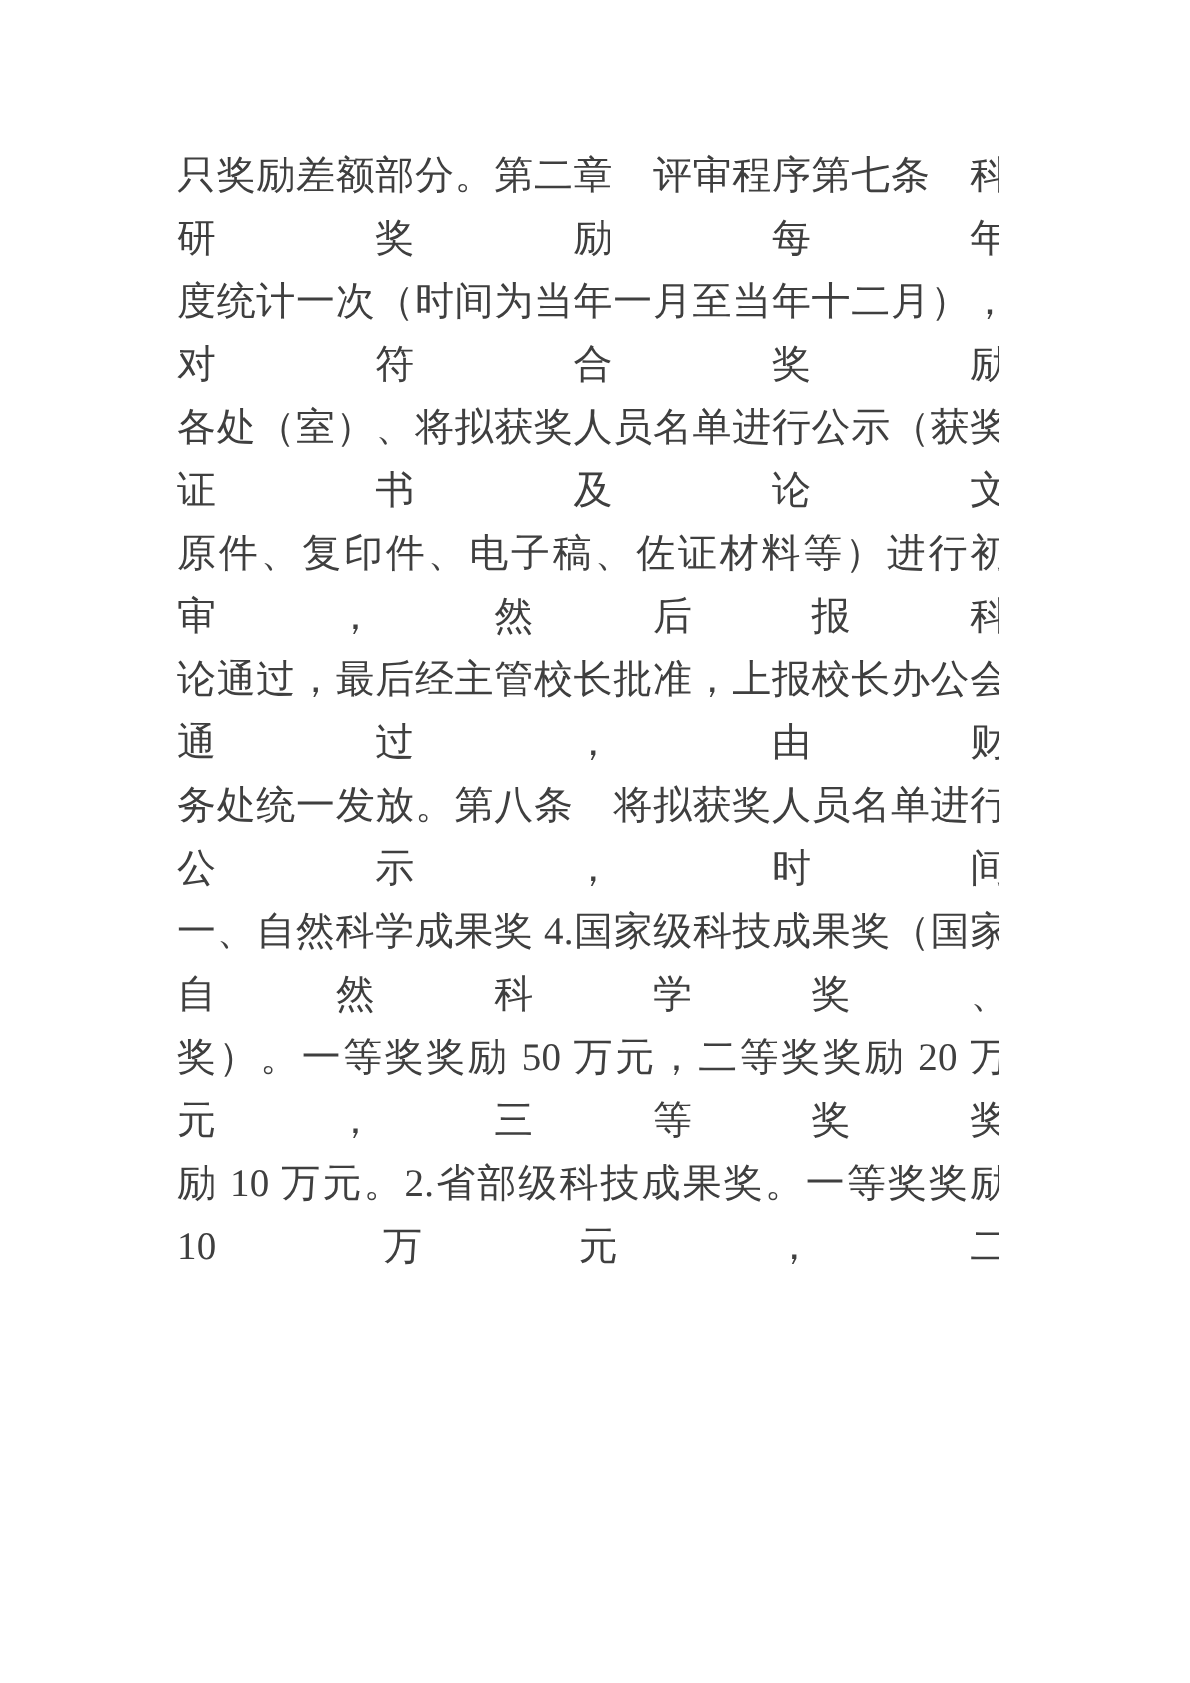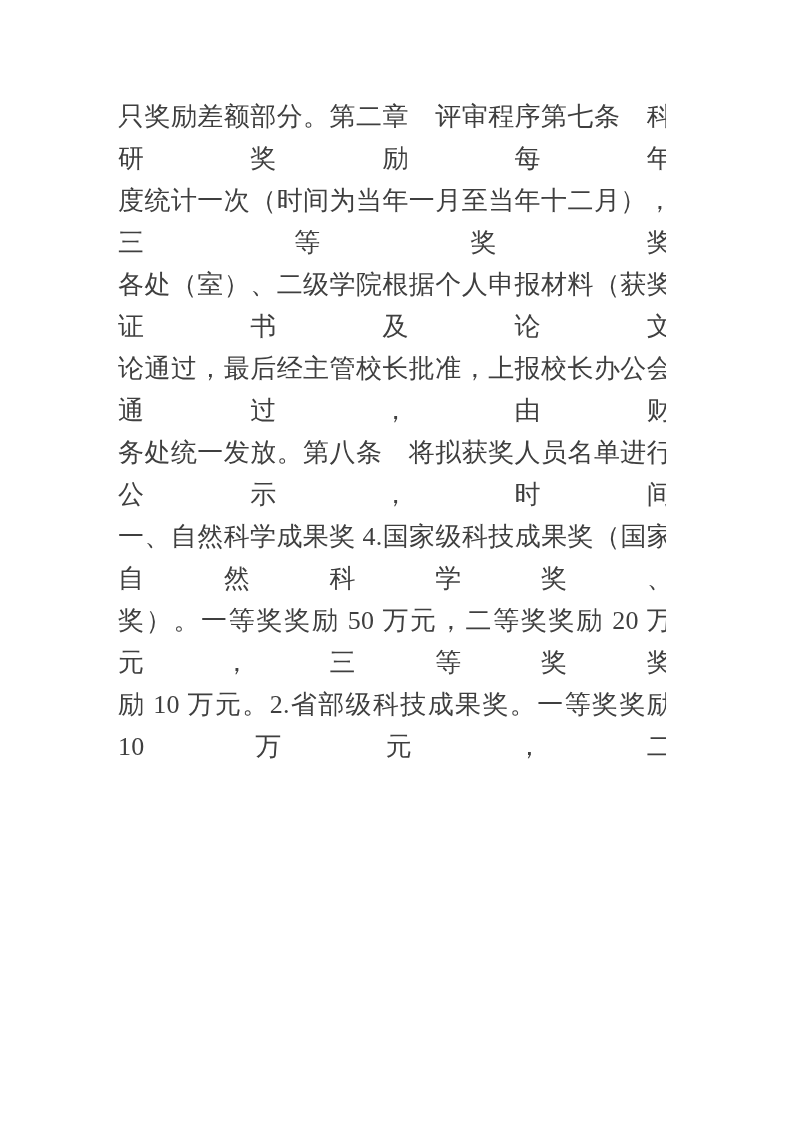--- a/index.html
+++ b/index.html
@@ -32,21 +32,22 @@
     white-space: normal;
     letter-spacing: 0.2px;
   }
 </style>
 </head>
 <body>
 
 <div class="page">
   <div class="text-block" id="lines-container">
       <div class="line">只奖励差额部分。第二章　评审程序第七条　科研奖励每年</div>
-      <div class="line">度统计一次（时间为当年一月至当年十二月），三等奖奖</div>
-      <div class="line">各处（室）、二级学院根据个人申报材料（获奖证书及论文</div>
+      <div class="line">度统计一次（时间为当年一月至当年十二月），对符合奖励</div>
+      <div class="line">各处（室）、将拟获奖人员名单进行公示（获奖证书及论文</div>
+      <div class="line">原件、复印件、电子稿、佐证材料等）进行初审，然后报科</div>
       <div class="line">论通过，最后经主管校长批准，上报校长办公会通过，由财</div>
       <div class="line">务处统一发放。第八条　将拟获奖人员名单进行公示，时间</div>
       <div class="line">一、自然科学成果奖 4.国家级科技成果奖（国家自然科学奖、</div>
       <div class="line">奖）。一等奖奖励 50 万元，二等奖奖励 20 万元，三等奖奖</div>
       <div class="line">励 10 万元。2.省部级科技成果奖。一等奖奖励 10 万元，二</div>
     </div>
 </div>
 
 </body></html>

